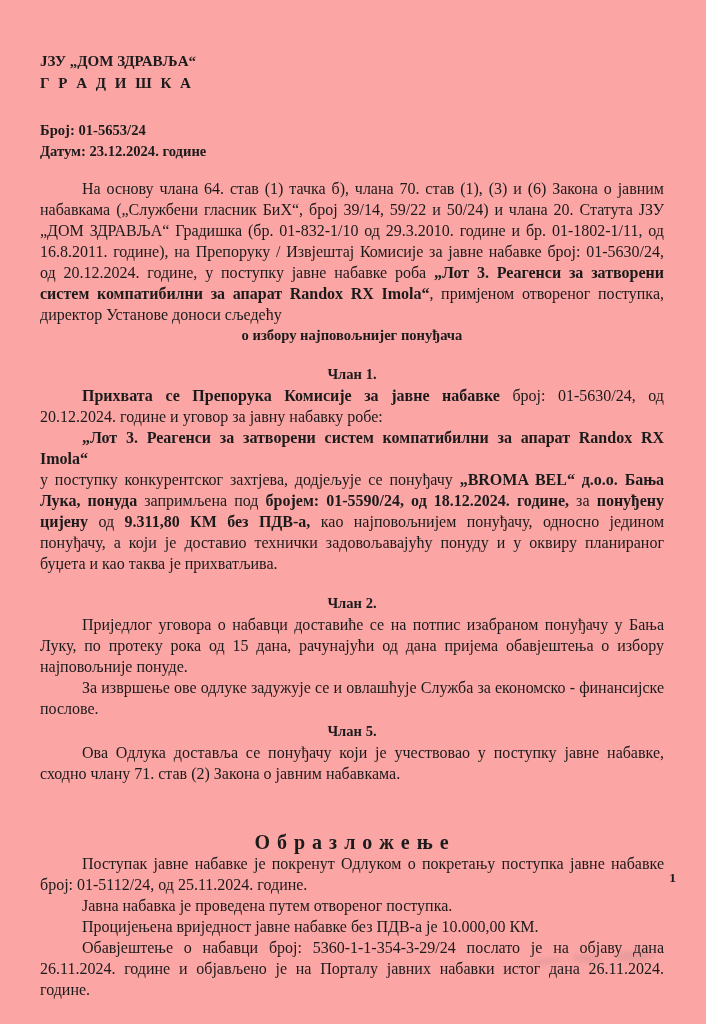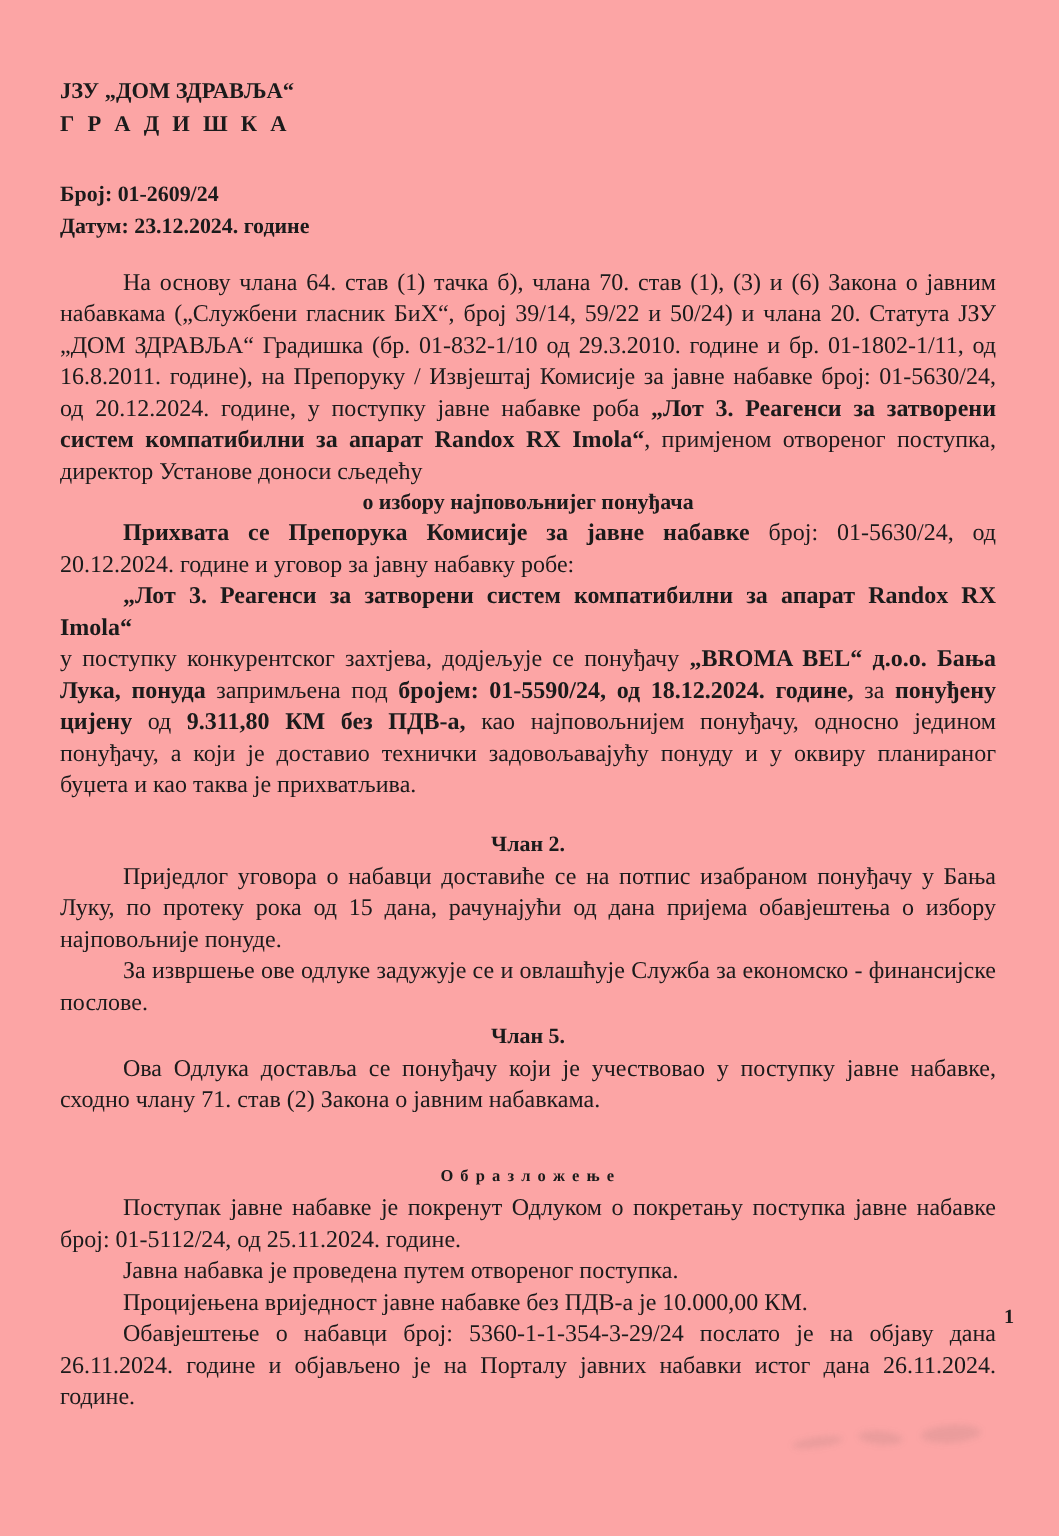--- a/index.html
+++ b/index.html
@@ -55,23 +55,23 @@
     text-align: center;
     font-weight: bold;
     font-size: 14.6px;
     line-height: 21px;
     margin: 19px 0 0 0;
   }
   .chlan.tight { margin-top: 2px; }
   .rationale-heading {
     text-align: center;
     font-weight: bold;
-    font-size: 11px;
+    font-size: 20px;
     line-height: 21px;
-    margin: 30px 0 0 0;
+    margin: 48px 0 0 0;
     letter-spacing: 1px;
   }
   b { font-weight: bold; }
   
   .page-number {
     position: absolute;
     top: 870px;
     right: 30px;
     font-size: 13.5px;
     font-weight: bold;
@@ -100,29 +100,30 @@
 <body>
 
 <div class="page">
 
   <div class="letterhead">
     <div>ЈЗУ „ДОМ ЗДРАВЉА“</div>
     <div class="org-city">Г Р А Д И Ш К А</div>
   </div>
 
   <div class="doc-meta">
-    <div>Број: 01-2609/24</div>
+    <div>Број: 01-5653/24</div>
     <div>Датум: 23.12.2024. године</div>
   </div>
 
   <p class="para indent intro"><span>На основу члана 64. став (1) тачка б), члана 70. став (1), (3) и (6) Закона о јавним набавкама („Службени гласник БиХ“, број 39/14, 59/22 и 50/24) и члана 20. Статута ЈЗУ „ДОМ ЗДРАВЉА“ Градишка (бр. 01-832-1/10 од 29.3.2010. године и бр. 01-1802-1/11, од 16.8.2011. године), на Препоруку / Извјештај Комисије за јавне набавке број: 01-5630/24, од 20.12.2024. године, у поступку јавне набавке роба </span><b>„Лот 3. Реагенси за затворени систем компатибилни за апарат Randox RX Imola“</b><span>, примјеном отвореног поступка, директор Установе доноси сљедећу</span></p>
 
   <div class="decision-subtitle">о избору најповољнијег понуђача</div>
 
   <section>
+    <div class="chlan">Члан 1.</div>
     <p class="para indent"><b>Прихвата се Препорука Комисије за јавне набавке</b><span> број: 01-5630/24, од 20.12.2024. године и уговор за јавну набавку робе:</span></p>
     <p class="para indent"><b>„Лот 3. Реагенси за затворени систем компатибилни за апарат Randox RX Imola“</b><br><span>у поступку конкурентског захтјева, додјељује се понуђачу </span><b>„BROMA BEL“ д.о.о. Бања Лука, понуда</b><span> запримљена под </span><b>бројем: 01-5590/24, од 18.12.2024. године,</b><span> за </span><b>понуђену цијену</b><span> од </span><b>9.311,80 КМ без ПДВ-а,</b><span> као најповољнијем понуђачу, односно једином понуђачу, а који је доставио технички задовољавајућу понуду и у оквиру планираног буџета и као таква је прихватљива.</span></p>
   </section>
 
   <section>
     <div class="chlan">Члан 2.</div>
     <p class="para indent"><span>Приједлог уговора о набавци доставиће се на потпис изабраном понуђачу у Бања Луку, по протеку рока од 15 дана, рачунајући од дана пријема обавјештења о избору најповољније понуде.</span></p>
   </section>
 
   <section>

